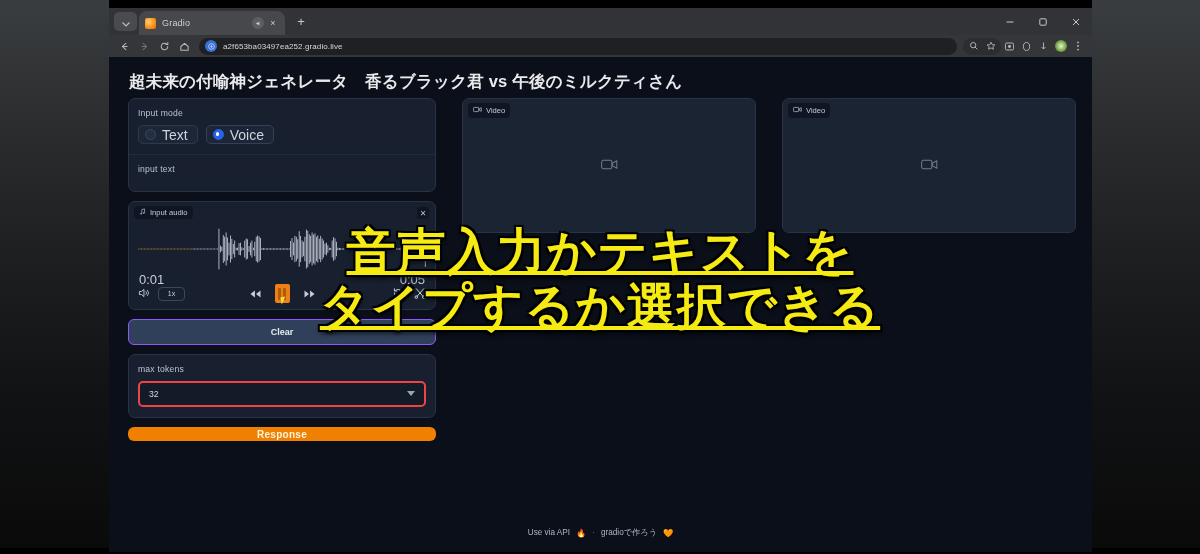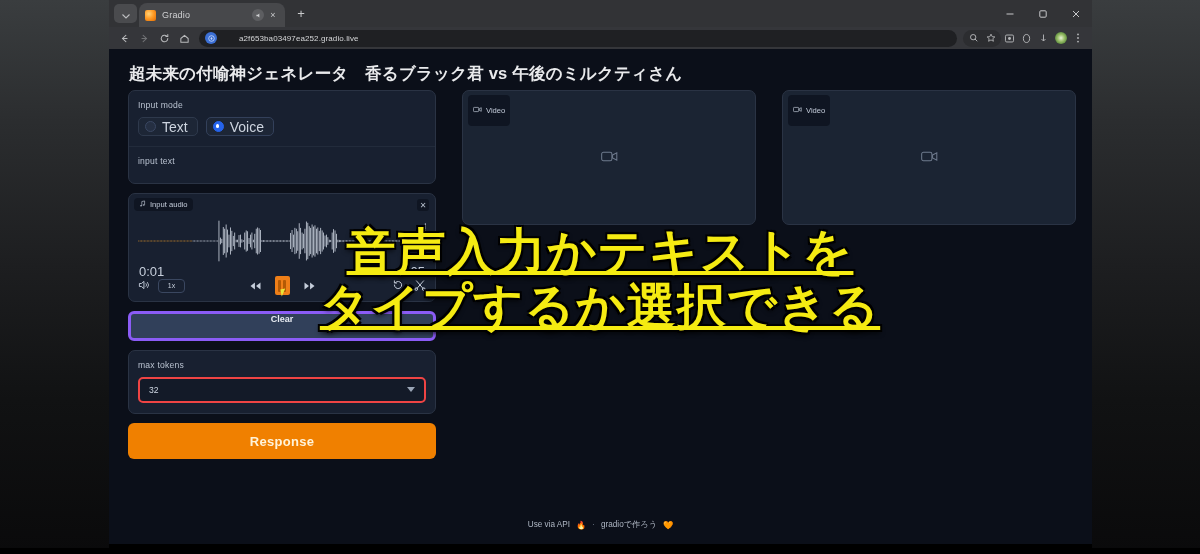--- a/index.html
+++ b/index.html
@@ -11,21 +11,21 @@
   }
   
   #screen{position:relative;width:1200px;height:554px;background:#000;overflow:hidden;}
   .desk-left{position:absolute;left:0;top:0;width:109px;height:554px;
     background:linear-gradient(180deg,#3a3d3f 0%,#2b2d2f 22%,#1d1e20 48%,#111213 72%,#0a0a0b 100%);}
   .desk-right{position:absolute;right:0;top:0;width:108px;height:554px;
     background:linear-gradient(180deg,#3a3d3f 0%,#2b2d2f 22%,#1d1e20 48%,#111213 72%,#0a0a0b 100%);}
   .desk-bottom{position:absolute;left:0;bottom:0;width:1200px;height:6px;background:#000;}
 
   
-  #browser{position:absolute;left:109px;top:0;width:983px;height:544px;
+  #browser{position:absolute;left:109px;top:8px;width:983px;height:544px;
     background:#0b0d14;overflow:hidden;}
 
   
   .tabstrip{position:relative;height:27px;background:#323336;}
   .tab-chevron{position:absolute;left:5px;top:4px;width:23px;height:19px;border-radius:5px;
     background:#4a4b4e;display:flex;align-items:center;justify-content:center;}
   .tab-chevron svg{opacity:.85;}
   .tab{position:absolute;left:30px;top:3px;width:146px;height:24px;border-radius:8px 8px 0 0;
     background:#47484b;display:flex;align-items:center;padding:0 6px;box-sizing:border-box;}
   .tab-favicon{width:11px;height:11px;border-radius:2px;flex:none;
@@ -41,21 +41,21 @@
 
   .wincontrols{position:absolute;right:0;top:0;height:27px;display:flex;align-items:center;}
   .wc{width:33px;height:27px;display:flex;align-items:center;justify-content:center;color:#c7c8ca;}
 
   
   .navbar{position:relative;height:22px;background:#35363a;display:flex;align-items:center;
     padding:0 6px;box-sizing:border-box;}
   .navbtn{width:18px;height:18px;display:flex;align-items:center;justify-content:center;flex:none;
     margin-right:2px;}
   .omni{flex:1;height:17px;background:#1f2023;border-radius:9px;display:flex;align-items:center;
-    padding:0 6px;margin:0 6px 0 4px;box-sizing:border-box;min-width:0;gap:16px;}
+    padding:0 6px;margin:0 6px 0 4px;box-sizing:border-box;min-width:0;}
   .omni-badge{width:12px;height:12px;border-radius:50%;background:#3b6fd4;flex:none;margin-right:6px;
     display:flex;align-items:center;justify-content:center;color:#cfe0ff;font-size:7px;font-weight:bold;}
   .omni-url{color:#d6d7d9;font-size:8px;white-space:nowrap;overflow:hidden;letter-spacing:.1px;}
   .navicons{display:flex;align-items:center;flex:none;}
   .ni{width:17px;height:17px;display:flex;align-items:center;justify-content:center;color:#b9babc;}
   .ni-pill{display:flex;align-items:center;background:#2c2d30;border-radius:9px;padding:0 2px;}
   .avatar{width:12px;height:12px;border-radius:50%;flex:none;
     background:radial-gradient(circle at 50% 50%,#e8f2d9 0%,#9bbf6a 40%,#5a8a3c 75%,#cfd8c4 100%);}
 
   
@@ -108,37 +108,37 @@
   .actrl .right{margin-left:auto;display:flex;align-items:center;gap:10px;}
   .speed{border:1px solid #3a4considerations;}
   .speed{border:1px solid #3a4760;border-radius:4px;height:12px;min-width:17px;padding:0 4px;
     display:flex;align-items:center;justify-content:center;color:#c6cedb;font-size:7px;}
   .pausebtn{position:relative;width:15px;height:19px;background:#ef7f18;border-radius:2px;
     display:flex;align-items:center;justify-content:center;gap:2.5px;}
   .pausebtn i{display:block;width:3px;height:12px;background:#b35a05;border-radius:1px;}
   .cursor-arrow{position:absolute;left:6px;top:13px;width:0;height:0;
     border-left:5px solid #e8e83a;border-bottom:7px solid transparent;transform:rotate(-12deg);}
 
-  .btn-clear{height:24px;background:#31405a;border:3px solid #8b5cf6;border-radius:6px;
-    display:flex;align-items:flex-start;justify-content:center;color:#e7ebf2;font-size:9px;font-weight:bold;
+  .btn-clear{height:24px;background:#31405a;border:1px solid #8b5cf6;border-radius:6px;
+    display:flex;align-items:center;justify-content:center;color:#e7ebf2;font-size:9px;font-weight:bold;
     margin-bottom:9px;position:relative;}
 
   .select{background:#131a28;border:2px solid #ef4444;border-radius:5px;height:22px;
     display:flex;align-items:center;padding:0 9px;color:#cfd7e3;font-size:8.6px;position:relative;}
   .select .caret{position:absolute;right:9px;top:8px;width:0;height:0;border-left:4px solid transparent;
     border-right:4px solid transparent;border-top:5px solid #9aa5b6;}
 
-  .btn-response{height:36px;background:#f08000;border-radius:6px;display:flex;align-items:center;
-    justify-content:center;color:#fff3d8;font-size:13px;font-weight:bold;letter-spacing:.3px;}
+  .btn-response{height:14px;background:#f08000;border-radius:6px;display:flex;align-items:center;
+    justify-content:center;color:#fff3d8;font-size:10px;font-weight:bold;letter-spacing:.3px;}
 
   
   .video{position:relative;background:#1b2433;border:1px solid #2a3purposes;}
   .video{position:relative;background:#1b2433;border:1px solid #2a3344;border-radius:7px;
     height:133px;overflow:hidden;}
-  .video-tag{position:absolute;left:5px;top:4px;height:31px;background:#0f1522;border-radius:4px;
+  .video-tag{position:absolute;left:5px;top:4px;height:15px;background:#0f1522;border-radius:4px;
     display:flex;align-items:center;padding:0 5px;color:#c4ccda;font-size:7.6px;gap:4px;}
   .video-center{position:absolute;left:0;right:0;top:0;bottom:0;display:flex;align-items:center;
     justify-content:center;}
 
   
   .footer{position:absolute;left:0;right:0;bottom:14px;display:flex;align-items:center;
     justify-content:center;gap:6px;color:#aeb6c3;font-size:8.2px;}
   .footer .dot{color:#6b7585;}
 
   

